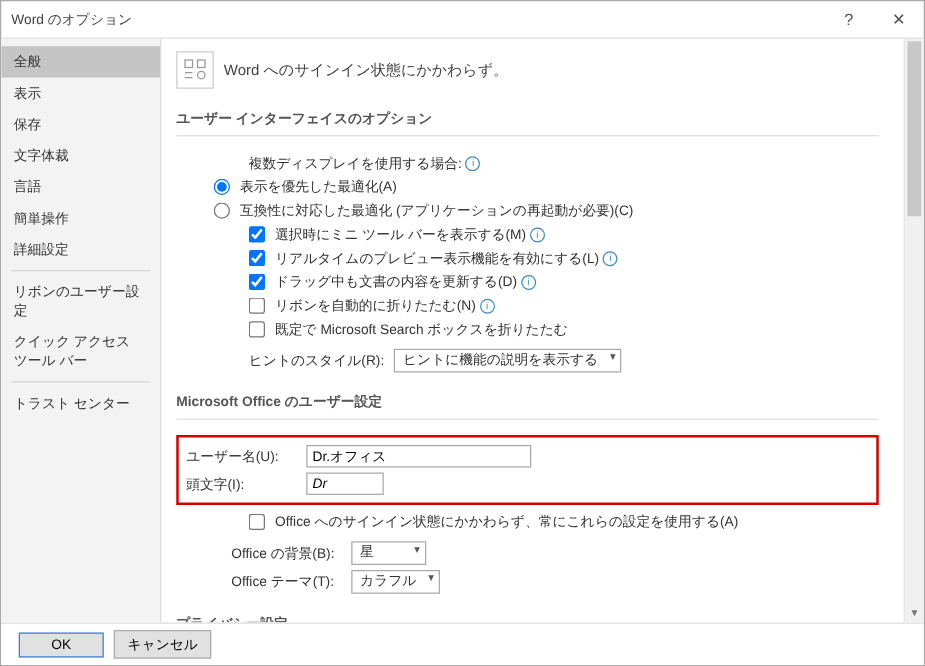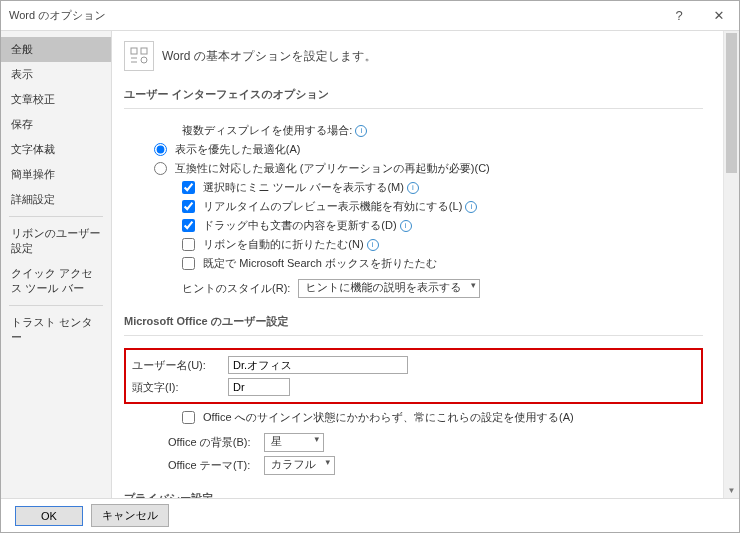--- a/index.html
+++ b/index.html
@@ -4,21 +4,21 @@
 <style>
 * { box-sizing: border-box; margin: 0; padding: 0; font-family: "Meiryo UI", "Yu Gothic UI", "MS Gothic", sans-serif; }
 body { background: #fff; width: 740px; height: 533px; overflow: hidden; position: relative; border: 1px solid #aaa; }
 
 .titlebar { display: flex; align-items: center; height: 30px; padding: 0 0 0 8px; font-size: 11px; color: #444; border-bottom: 1px solid #ddd; }
 .titlebar .title { flex: 1; }
 .titlebar .tb-btn { width: 40px; height: 30px; display: flex; align-items: center; justify-content: center; font-size: 13px; color: #555; }
 
 .body { display: flex; height: calc(100% - 30px - 34px); }
 
-.sidebar { width: 111px; background: #f3f3f3; border-right: 1px solid #ddd; padding-top: 6px; }
+.sidebar { width: 128px; background: #f3f3f3; border-right: 1px solid #ddd; padding-top: 6px; }
 .sidebar .item { padding: 5px 10px; font-size: 11px; color: #333; cursor: default; }
 .sidebar .item.selected { background: #c5c5c5; }
 .sidebar .sep { border-top: 1px solid #d5d5d5; margin: 4px 8px; }
 
 .content { flex: 1; position: relative; overflow: hidden; }
 .scrollbar { position: absolute; right: 0; top: 0; bottom: 0; width: 16px; background: #f0f0f0; border-left: 1px solid #e5e5e5; }
 .scrollbar .thumb { position: absolute; left: 2px; right: 2px; top: 2px; height: 140px; background: #c8c8c8; }
 .scrollbar .arrow { position: absolute; left: 0; right: 0; height: 16px; font-size: 8px; color: #777; display: flex; align-items: center; justify-content: center; }
 .scrollbar .arrow.up { top: 0; }
 .scrollbar .arrow.down { bottom: 0; }
@@ -58,23 +58,23 @@
 <div class="titlebar">
   <span class="title">Word のオプション</span>
   <div class="tb-btn">?</div>
   <div class="tb-btn">✕</div>
 </div>
 
 <div class="body">
   <div class="sidebar">
     <div class="item selected">全般</div>
     <div class="item">表示</div>
-    <div class="item">文章校正</div>
     <div class="item">保存</div>
     <div class="item">文字体裁</div>
+    <div class="item">言語</div>
     <div class="item">簡単操作</div>
     <div class="item">詳細設定</div>
     <div class="sep"></div>
     <div class="item">リボンのユーザー設定</div>
     <div class="item">クイック アクセス ツール バー</div>
     <div class="sep"></div>
     <div class="item">トラスト センター</div>
   </div>
 
   <div class="content">
@@ -83,21 +83,21 @@
       <div class="header-row">
         <div class="header-icon">
           <svg width="20" height="20" viewBox="0 0 20 20">
               <rect x="2" y="2" width="6" height="6" fill="none" stroke="#999"></rect>
               <rect x="12" y="2" width="6" height="6" fill="none" stroke="#999"></rect>
               <line x1="2" y1="12" x2="8" y2="12" stroke="#999"></line>
               <line x1="2" y1="16" x2="8" y2="16" stroke="#999"></line>
               <circle cx="15" cy="14" r="3" fill="none" stroke="#999"></circle>
             </svg>
         </div>
-        <div class="header-text">Word の基本オプションを設定します。</div>
+        <div class="header-text">Word へのサインイン状態にかかわらず。</div>
       </div>
 
       <div class="section-title">ユーザー インターフェイスのオプション</div>
       <div class="opt-block">
         <div class="opt-line indent1">
           <span>複数ディスプレイを使用する場合:</span>
             <span class="info">i</span>
         </div>
         <div class="opt-line indent2">
           <label>
@@ -155,21 +155,21 @@
 
       <div class="section-title">Microsoft Office のユーザー設定</div>
       <div class="opt-block">
         <div class="redbox">
           <div class="row-label-input">
             <span class="lbl">ユーザー名(U):</span>
             <input class="text-input" style="width: 180px;" value="Dr.オフィス">
           </div>
           <div class="row-label-input">
             <span class="lbl">頭文字(I):</span>
-            <input class="text-input" style="width: 62px;" value="Dr">
+            <input class="text-input" style="width: 62px; font-style: italic;" value="Dr">
           </div>
         </div>
         <div class="opt-line indent1">
           <label>
               <input type="checkbox" style="">
               <span>Office へのサインイン状態にかかわらず、常にこれらの設定を使用する(A)</span>
             </label>
         </div>
         <div class="row-label-input indent1" style="margin-top:4px;">
           <span class="lbl">Office の背景(B):</span>

